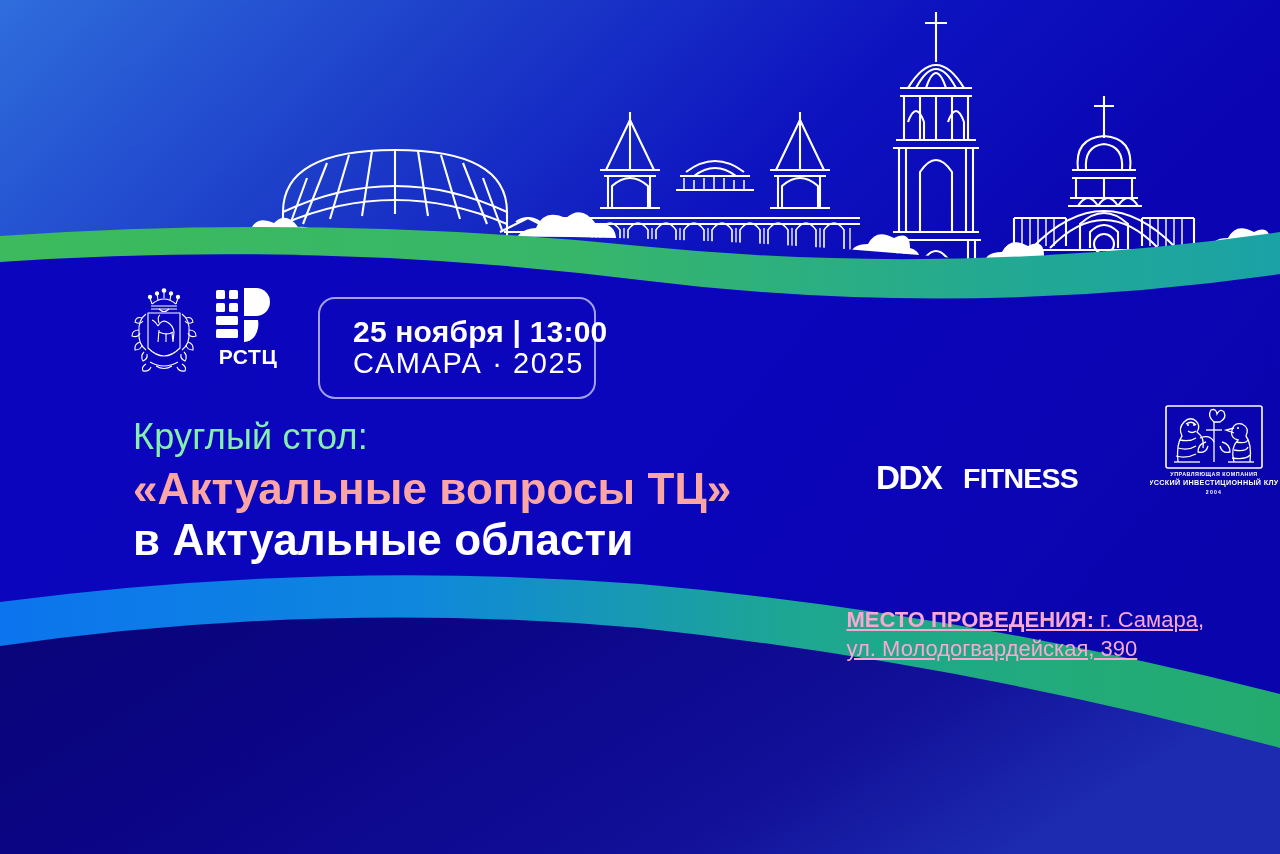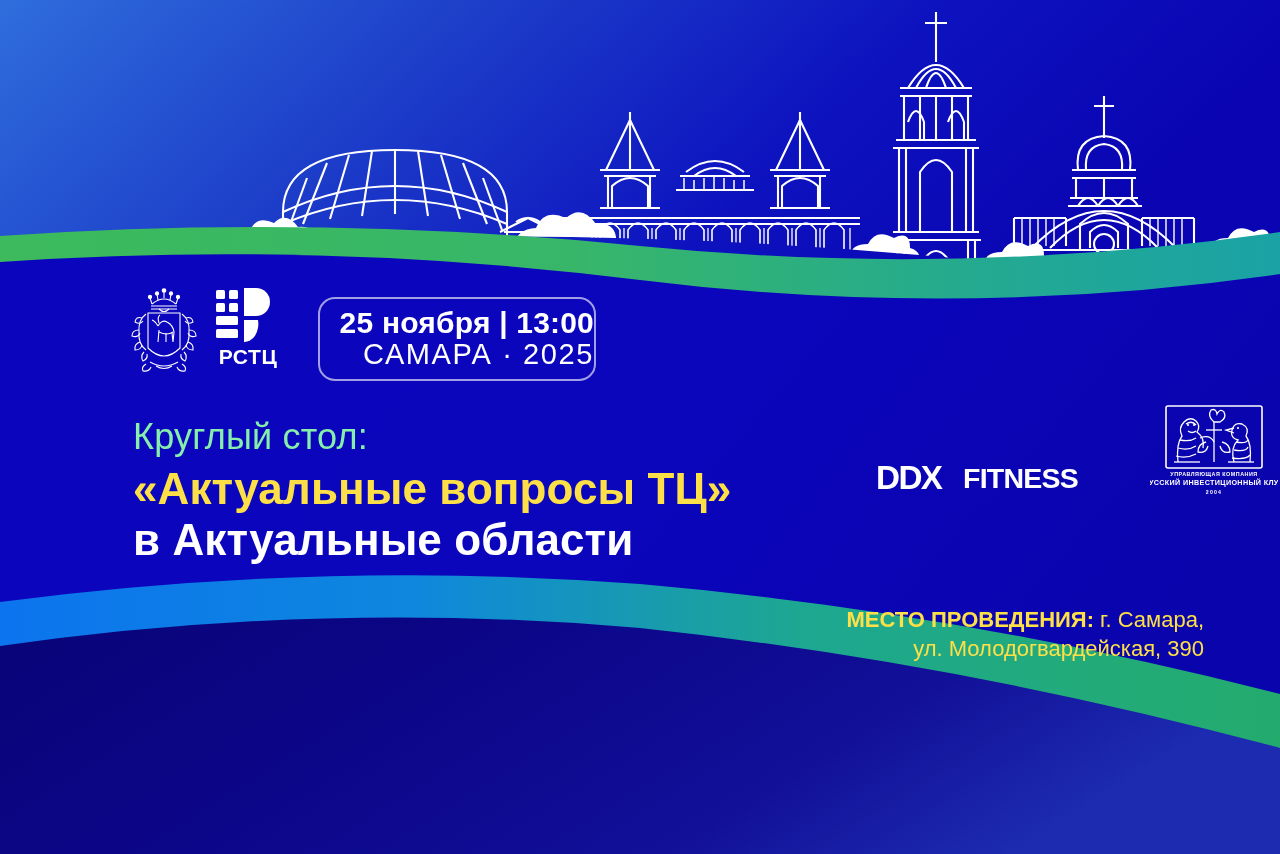--- a/index.html
+++ b/index.html
@@ -22,62 +22,63 @@
 
   .logo-row{
     position:absolute;left:126px;top:286px;
     display:flex;gap:12px;
   }
   .coat{width:76px;height:96px;display:block;}
   .rstc{width:70px;height:92px;display:block;}
 
   .date-badge{
     position:absolute;left:318px;top:297px;
-    width:278px;height:84px;
+    width:278px;height:102px;
     border:2px solid rgba(255,255,255,.62);
     border-radius:17px;
     display:flex;flex-direction:column;
-    align-items:flex-end;justify-content:center;
+    align-items:flex-start;justify-content:center;
     line-height:1.0;
     padding-bottom:2px;
+    padding-left:33px;
   }
   .date-line1{
     color:#ffffff;font-weight:bold;font-size:30px;
     letter-spacing:.2px;white-space:nowrap;
   }
   .date-line2{
     color:#ffffff;font-weight:normal;font-size:29px;
     letter-spacing:1.6px;white-space:nowrap;margin-top:2px;
   }
 
   .headline{position:absolute;left:133px;top:418px;}
   .hl-1{
     color:#86efac;font-size:36px;font-weight:normal;
     letter-spacing:.2px;line-height:1.08;white-space:nowrap;
   }
   .hl-2{
-    color:#fde047;font-size:44px;font-weight:bold;
+    color:#fca5a5;font-size:44px;font-weight:bold;
     letter-spacing:.1px;line-height:1.16;white-space:nowrap;margin-top:6px;
   }
   .hl-3{
     color:#ffffff;font-size:44px;font-weight:bold;
     letter-spacing:.1px;line-height:1.16;white-space:nowrap;
   }
 
   .sponsors{
     position:absolute;left:876px;top:404px;
     display:flex;align-items:flex-end;gap:36px;
   }
   .ddx{display:block;height:38px;width:auto;}
   .ric{display:block;width:128px;height:auto;}
 
   .venue{
     position:absolute;right:76px;top:605px;
-    text-align:right;color:#fde047;
-    font-size:22px;line-height:1.32;
+    text-align:left;color:#f9a8d4;
+    font-size:22px;line-height:1.32;text-decoration:underline;
   }
   .venue b{font-weight:bold;}
   .venue .l2{white-space:nowrap;}
 </style>
 </head>
 <body>
 
 <div class="poster">
 
   <div class="bg-sky"></div>

